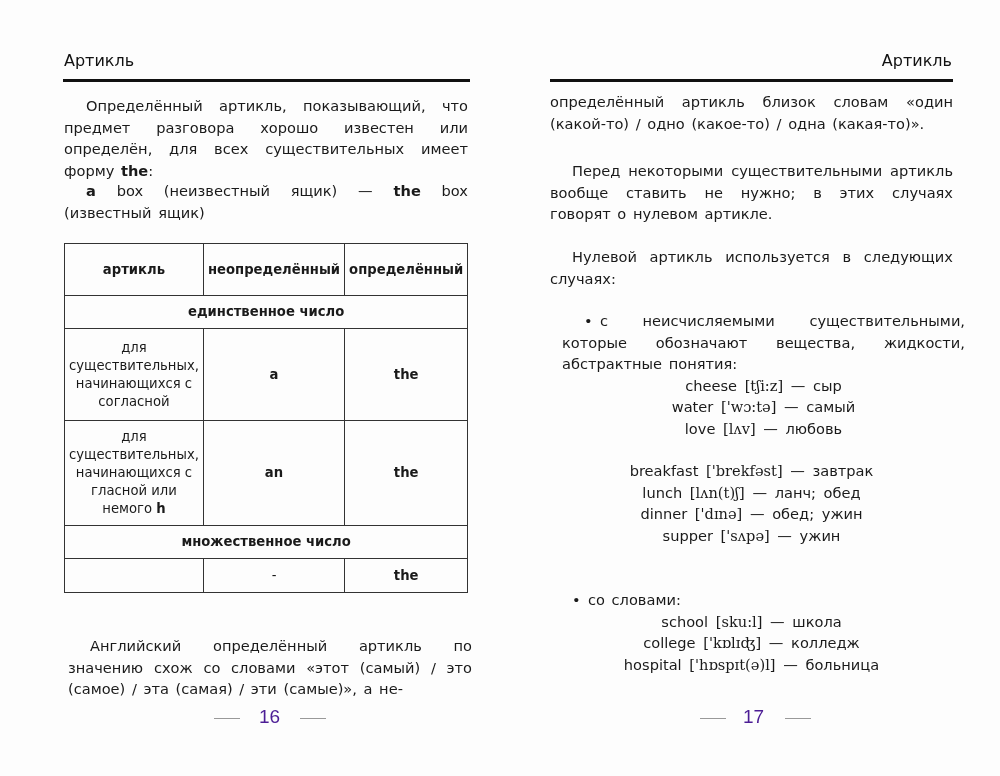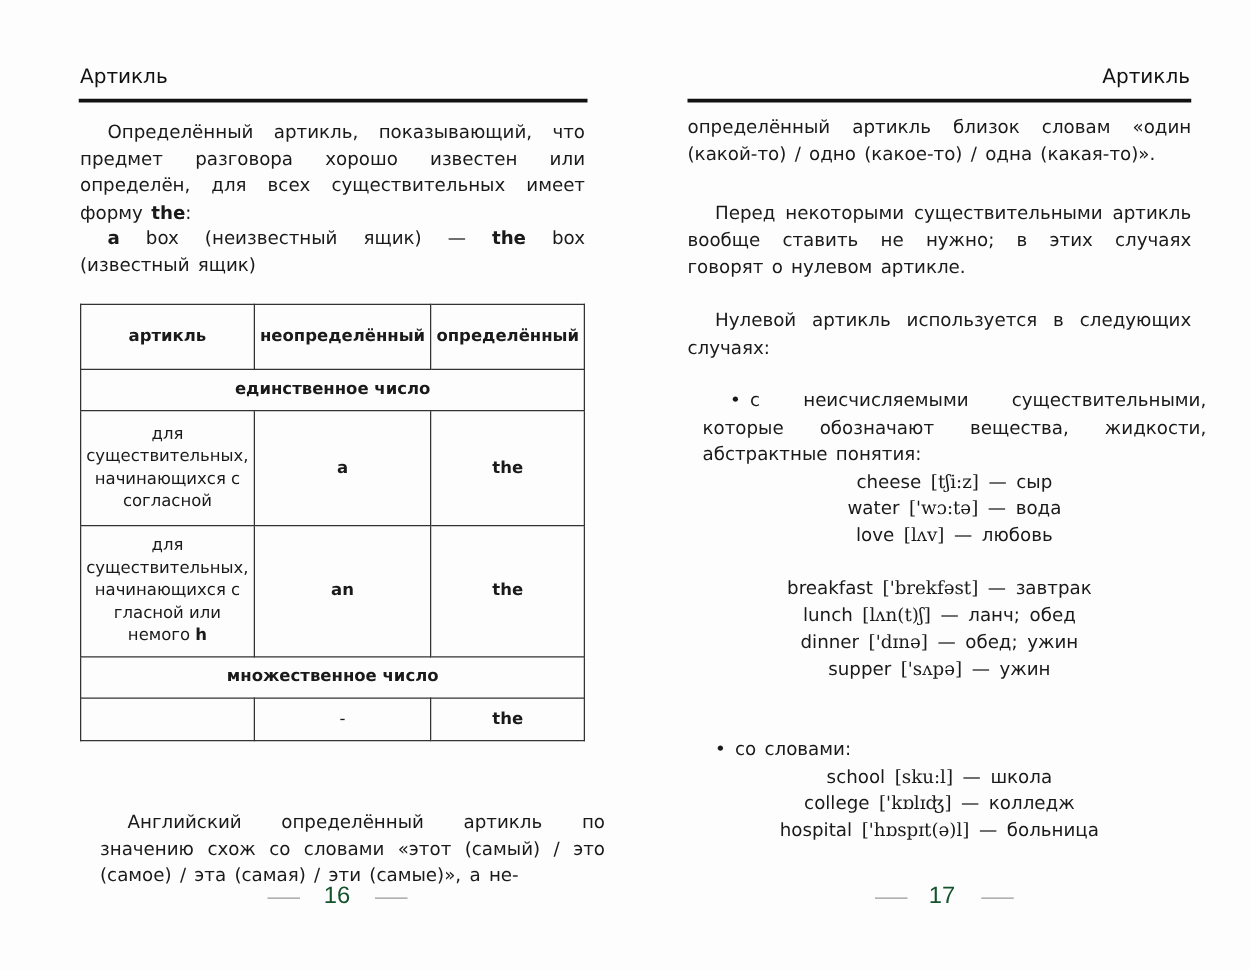--- a/index.html
+++ b/index.html
@@ -59,21 +59,21 @@
     #rp-b2 { left: 50px; top: 460px; width: 403px; }
     #rp-b3 { left: 50px; top: 589px; width: 403px; }
     .bullet-line { text-indent: 22px; }
     .bullet { display: inline-block; width: 16px; text-indent: 0; }
     .vocab { text-align: left; word-spacing: 3px; }
     .vocab .row { display: block; text-align: center; }
     .tr { font-family: "DejaVu Serif", serif; font-size: 14.6px; }
 
     .folio {
       position: absolute; top: 706px; font-family: "Liberation Sans", sans-serif;
-      font-size: 19px; line-height: 22px; color: #14532d;
+      font-size: 19px; line-height: 22px; color: #4c1d95;
     }
     .folio-dash { position: absolute; top: 718px; height: 1px; width: 26px; background: #999; }
     .page-left .folio { left: 259px; }
     .page-left .fd1 { left: 214px; }
     .page-left .fd2 { left: 300px; }
     .page-right .folio { left: 243px; }
     .page-right .fd1 { left: 200px; }
     .page-right .fd2 { left: 285px; }
   </style>
 </head>
@@ -111,40 +111,40 @@
       <td colspan="3" class="th">множественное число</td>
     </tr>
     <tr class="r-3">
       <td class="c1"></td>
       <td class="c2">-</td>
       <td class="c3 bold">the</td>
     </tr>
   </tbody>
     </table>
 
-  <p class="text indent" id="lp-p2" style="margin:16px">Английский определённый артикль по значению схож со словами «этот (самый) / это (самое) / эта (самая) / эти (самые)», а не-</p>
+  <p class="text indent" id="lp-p2" style="margin:4px">Английский определённый артикль по значению схож со словами «этот (самый) / это (самое) / эта (самая) / эти (самые)», а не-</p>
 
   <div class="folio-dash fd1"></div>
   <div class="folio">16</div>
   <div class="folio-dash fd2"></div>
 </div>
 
 <div class="page page-right">
   <div class="running-head">Артикль</div>
   <div class="head-rule"></div>
 
   <p class="text" id="rp-p1" style="margin:0">определённый артикль близок словам «один (какой-то) / одно (какое-то) / одна (какая-то)».</p>
   <p class="text indent" id="rp-p2" style="margin:0">Перед некоторыми существительными артикль вообще ставить не нужно; в этих случаях говорят о нулевом артикле.</p>
   <p class="text indent" id="rp-p3" style="margin:0">Нулевой артикль используется в следующих случаях:</p>
 
   <div class="text" id="rp-b1">
     <div class="bullet-line"><span class="bullet">•</span><span>с неисчисляемыми существительными, которые обозначают вещества, жидкости, абстрактные понятия:</span></div>
     <div class="vocab">
         <span class="row"><span>cheese </span><span class="tr">[tʃi:z]</span><span> — </span><span>сыр</span></span>
-        <span class="row"><span>water </span><span class="tr">['wɔ:tə]</span><span> — </span><span>вода</span></span>
+        <span class="row"><span>water </span><span class="tr">['wɔ:tə]</span><span> — </span><span>самый</span></span>
         <span class="row"><span>love </span><span class="tr">[lʌv]</span><span> — </span><span>любовь</span></span>
       </div>
   </div>
 
   <div class="text" id="rp-b2">
     <div class="vocab">
         <span class="row"><span>breakfast </span><span class="tr">['brekfəst]</span><span> — </span><span>завтрак</span></span>
         <span class="row"><span>lunch </span><span class="tr">[lʌn(t)ʃ]</span><span> — </span><span>ланч; обед</span></span>
         <span class="row"><span>dinner </span><span class="tr">['dɪnə]</span><span> — </span><span>обед; ужин</span></span>
         <span class="row"><span>supper </span><span class="tr">['sʌpə]</span><span> — </span><span>ужин</span></span>

